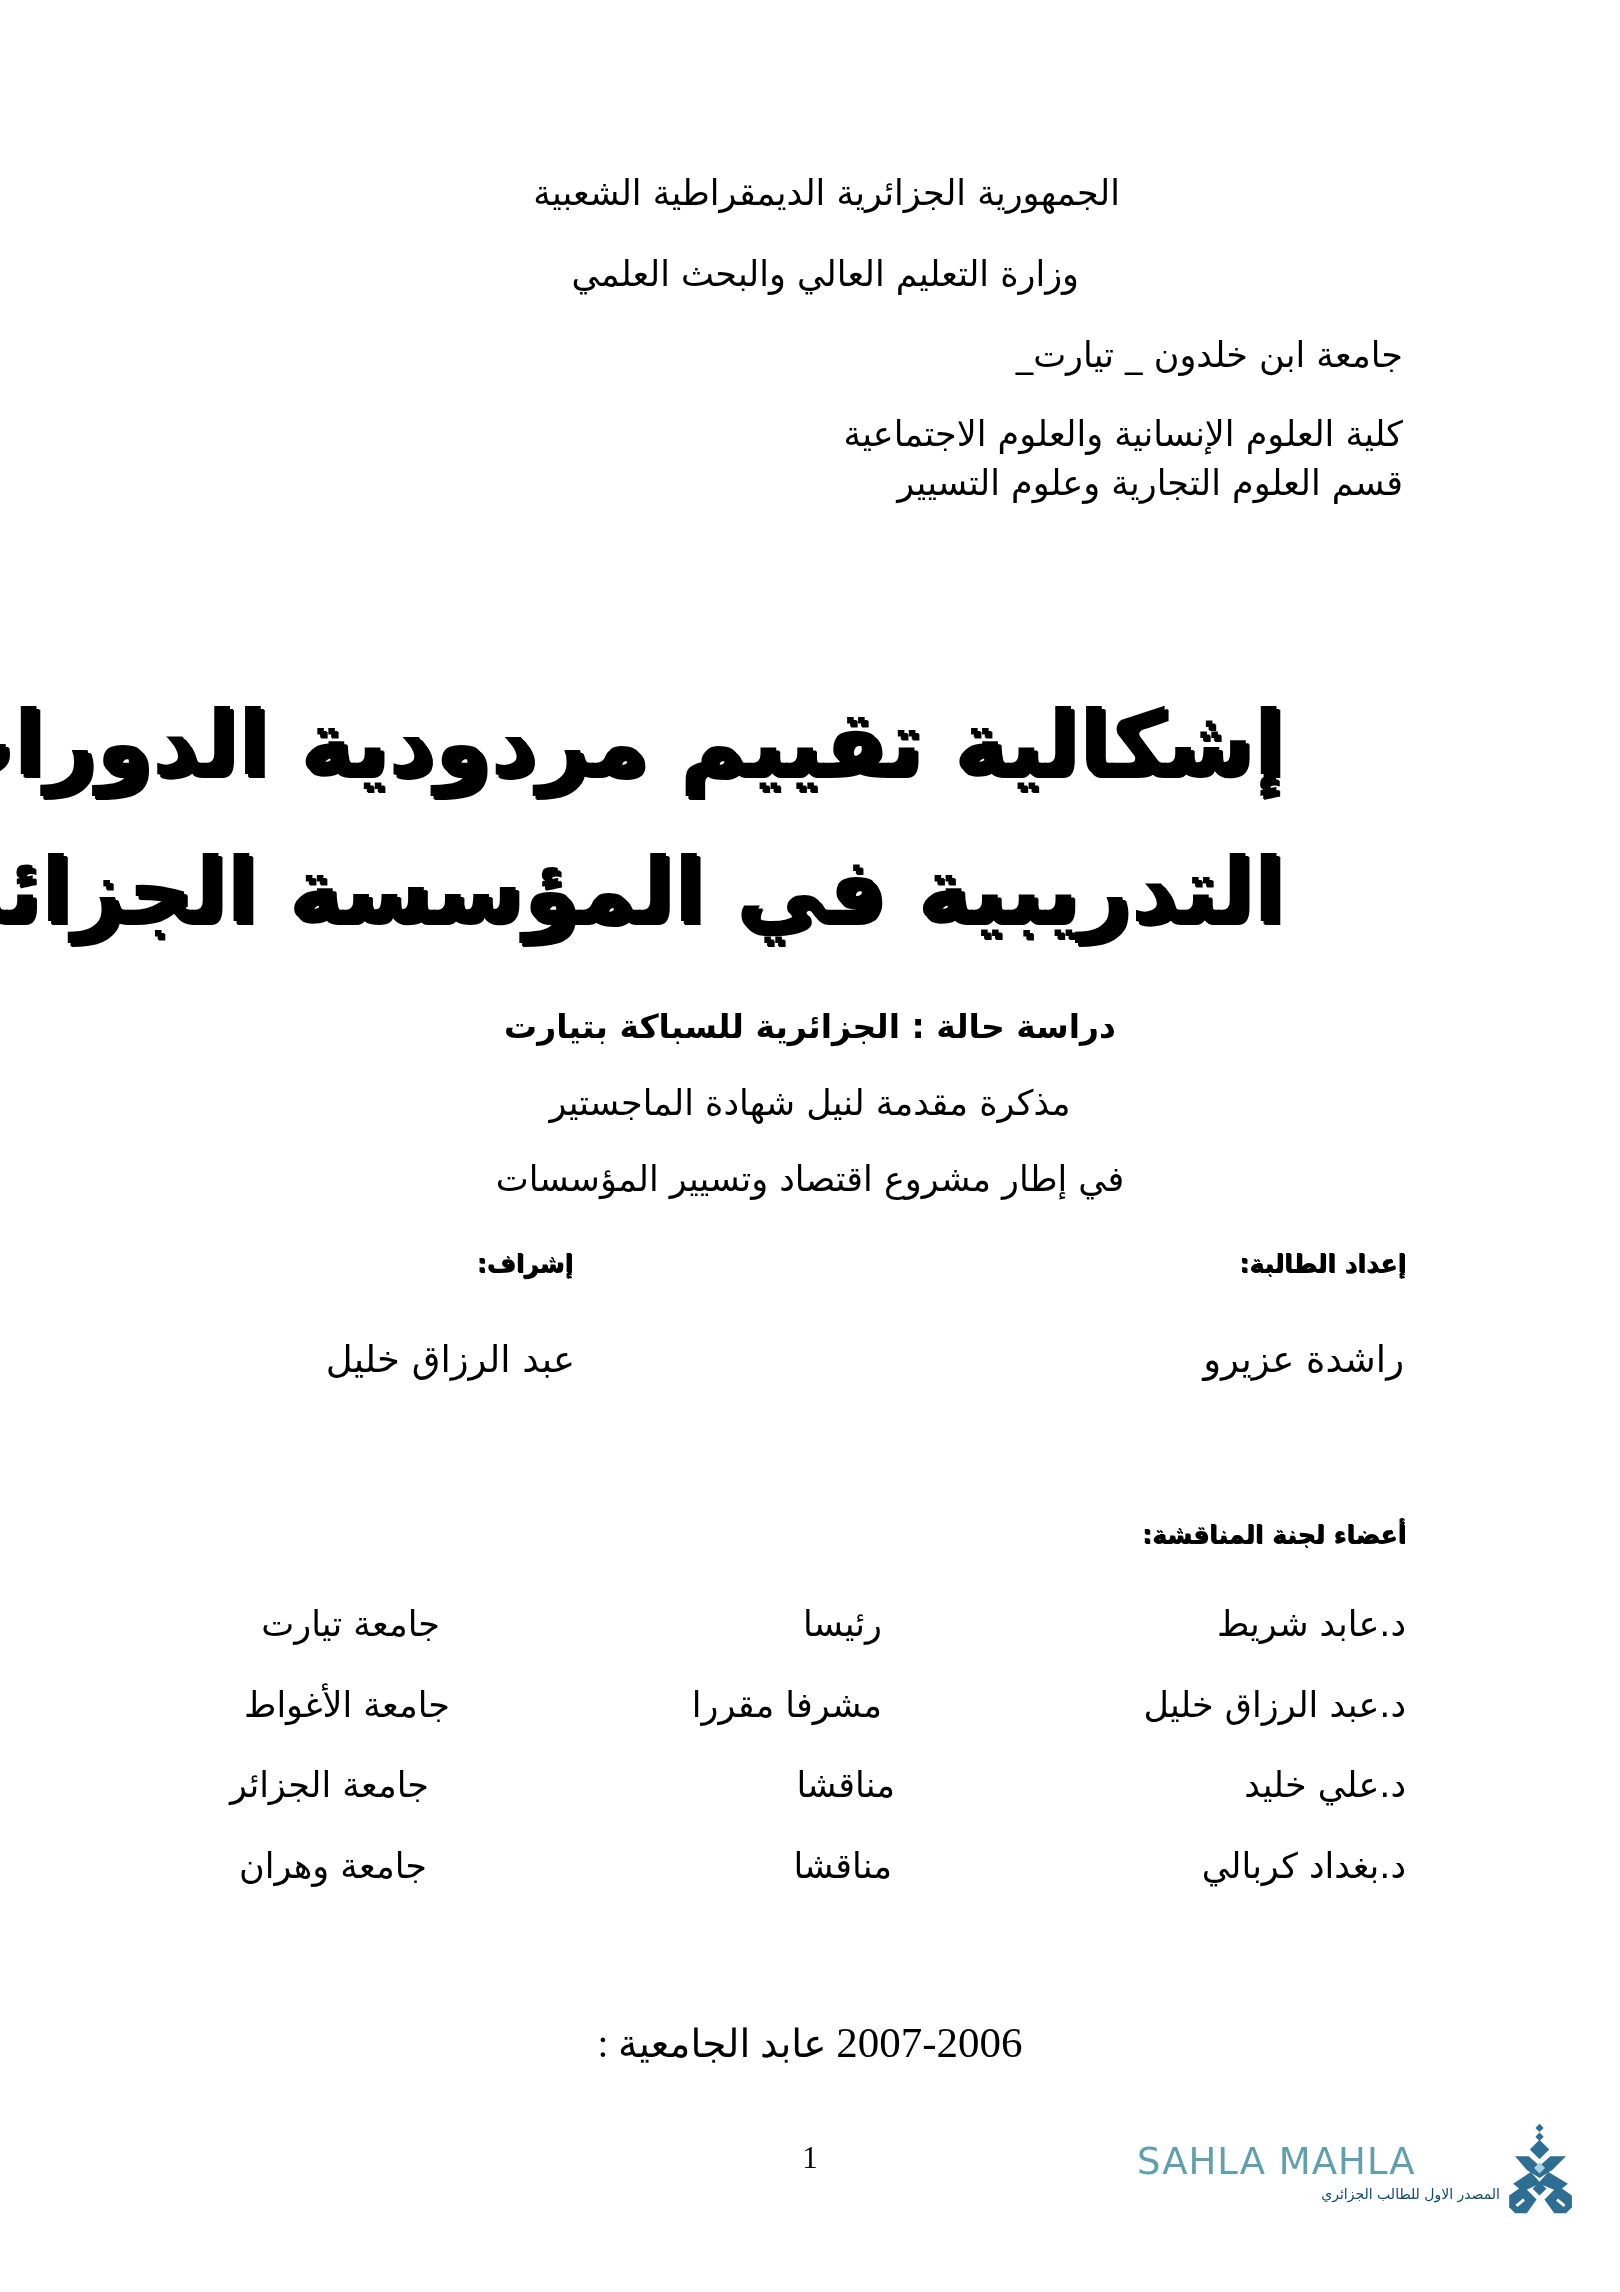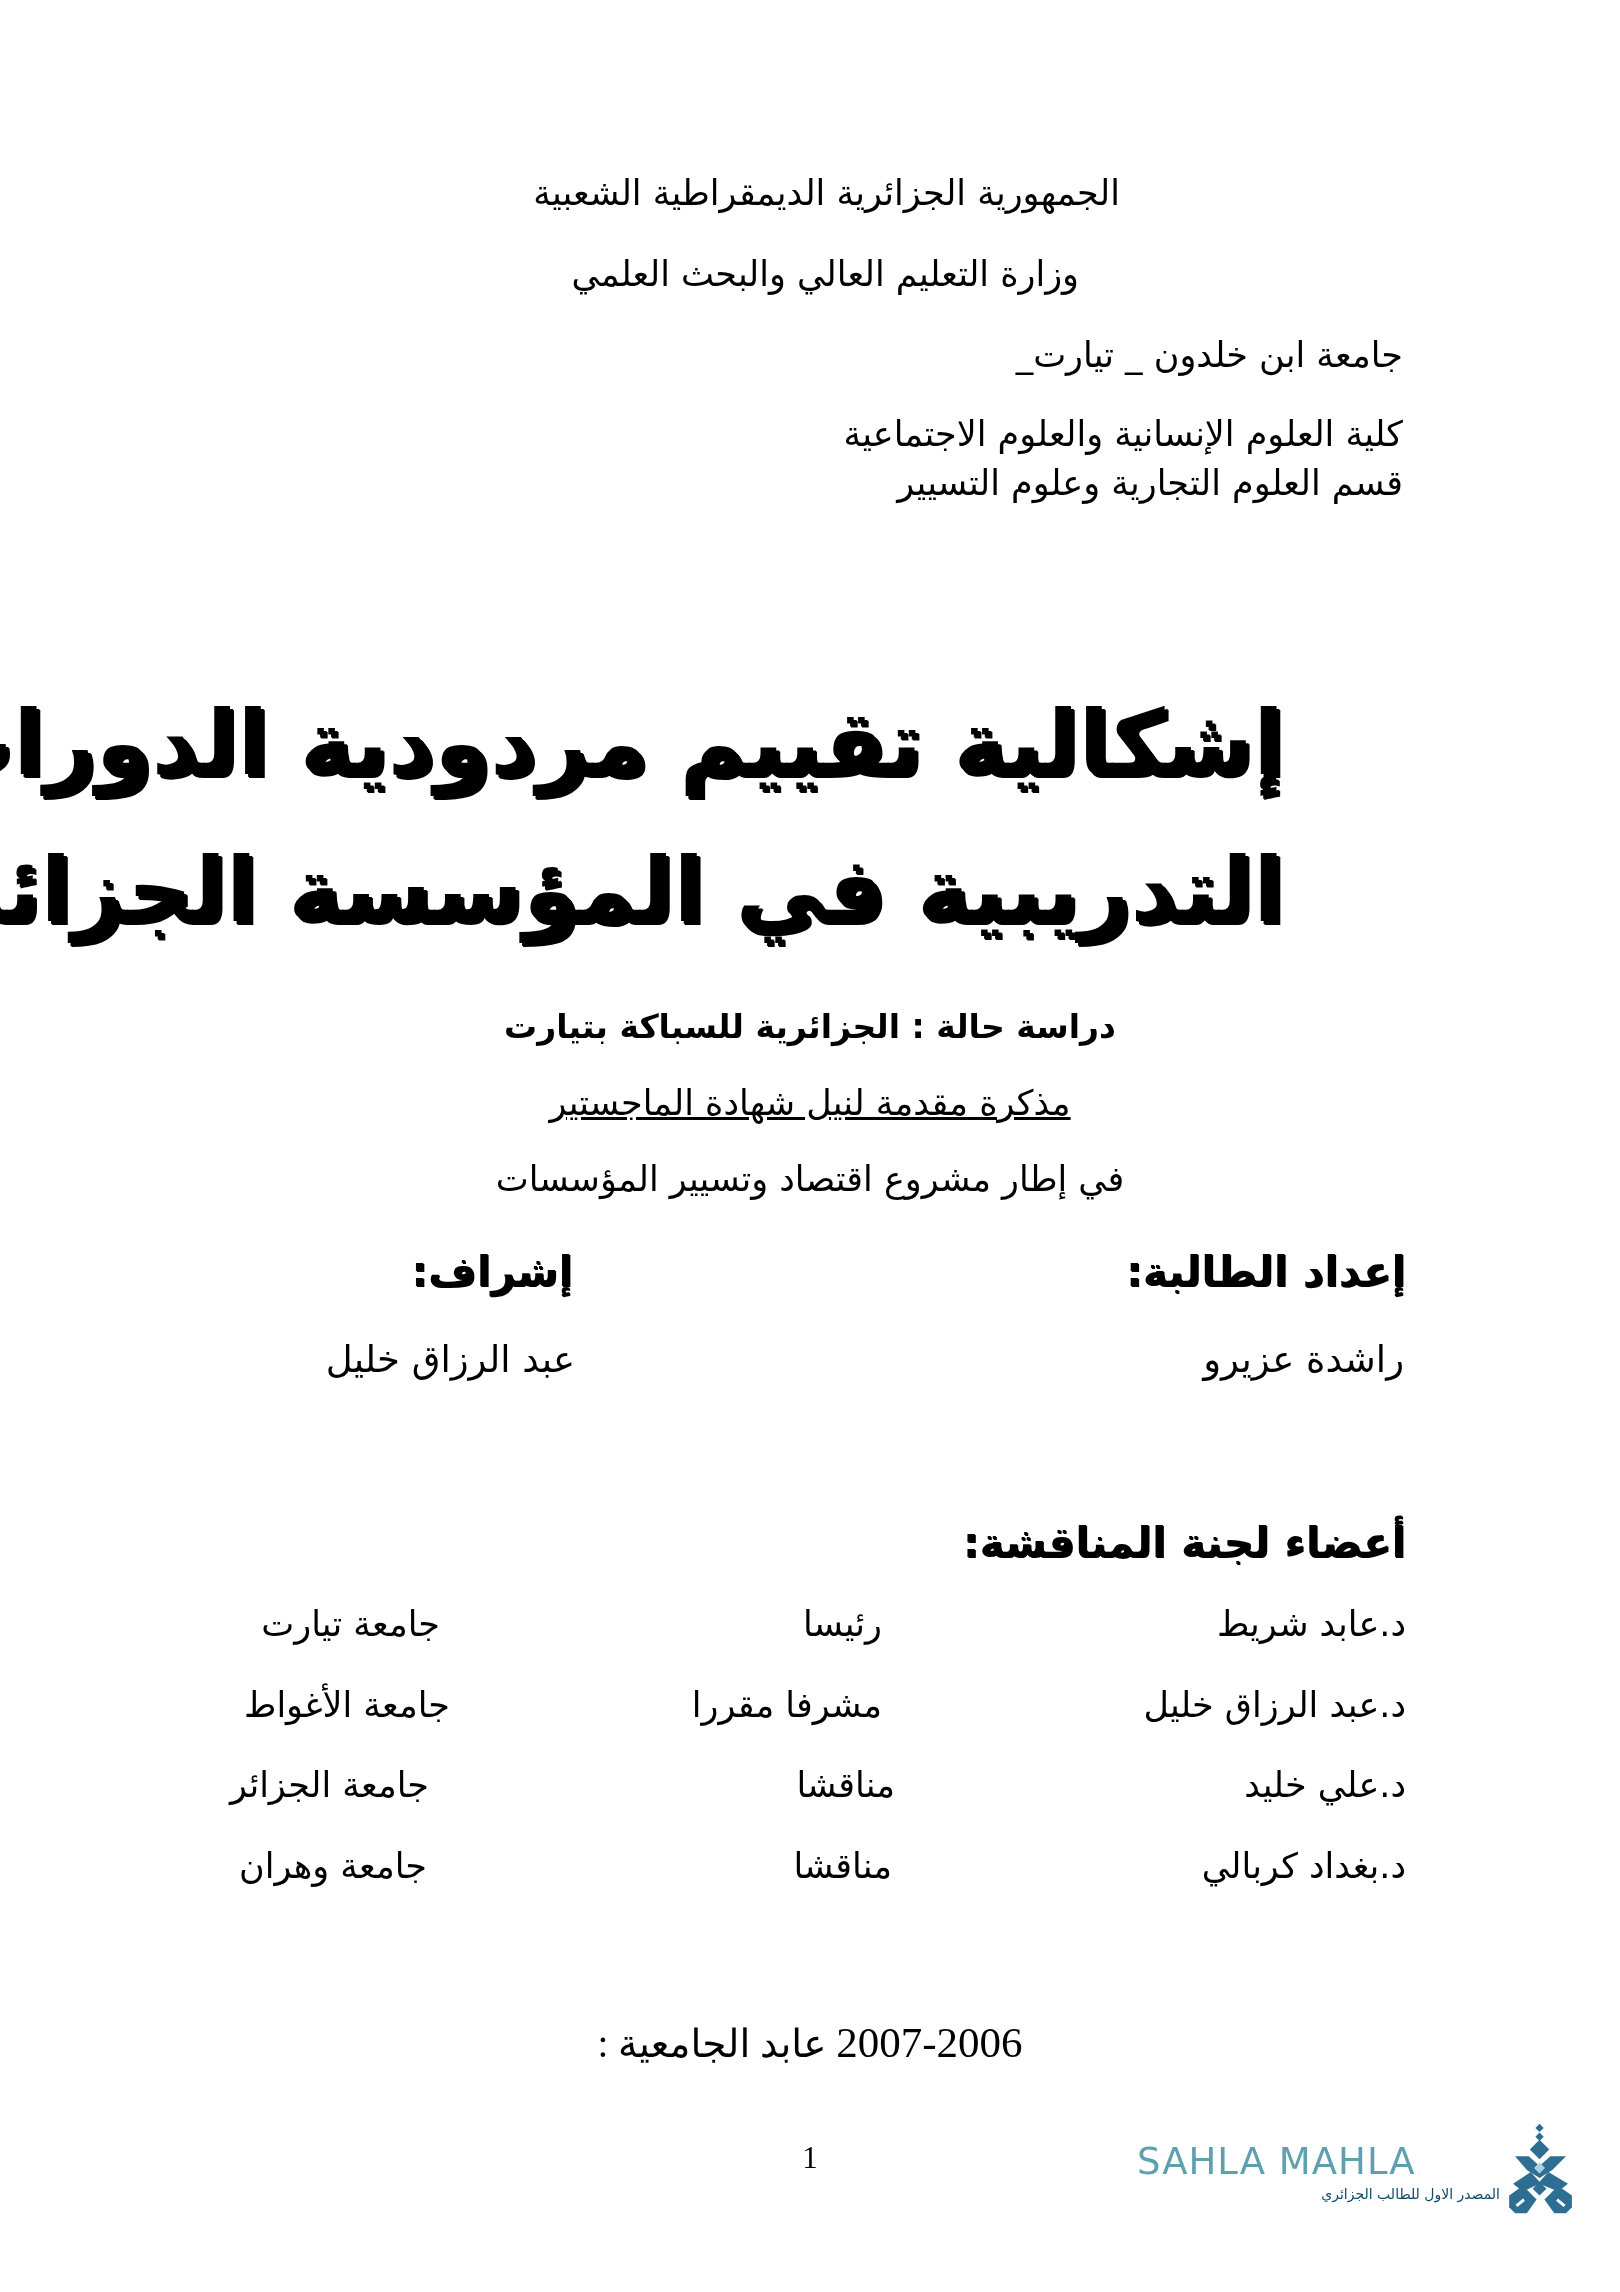--- a/index.html
+++ b/index.html
@@ -18,21 +18,21 @@
   .title {
     font-size: 90px; font-weight: bold; line-height: 1;
     text-align: center; left: 0; width: 1284px;
     text-shadow: 3.9px 3.9px 0 #000, 2.9px 2.9px 0 #000;
     letter-spacing: 1px;
   }
 
   .sub { font-size: 35px; line-height: 1; text-align: center; left: 0; width: 1620px; }
   .sub.bold { font-weight: bold; font-size: 33px; }
 
-  .label-bold { font-size: 42px; font-weight: bold; line-height: 1; text-shadow: 1px 1px 0 #000; }
+  .label-bold { font-size: 25px; font-weight: bold; line-height: 1; text-shadow: 1px 1px 0 #000; }
   .name { font-size: 37px; line-height: 1; }
 
   .row { font-size: 35px; line-height: 1; }
 
   .year { font-size: 39px; line-height: 1; text-align: center; left: 0; width: 1620px;
           font-family: "Liberation Serif", "DejaVu Serif", serif; }
   .year .num { font-size: 43px; }
 
   .pageno { font-family: "Liberation Serif", "DejaVu Serif", serif; font-size: 31px;
             left: 0; width: 1620px; text-align: center; top: 2140px; }
@@ -55,21 +55,21 @@
 <div class="abs hdr ar" style="top:176px; right:500px;">الجمهورية الجزائرية الديمقراطية الشعبية</div>
 <div class="abs hdr ar" style="top:257px; right:541px;">وزارة التعليم العالي والبحث العلمي</div>
 <div class="abs hdr ar" style="top:338px; right:217px;">جامعة ابن خلدون _ تيارت_</div>
 <div class="abs hdr ar" style="top:417px; right:217px;">كلية العلوم الإنسانية والعلوم الاجتماعية</div>
 <div class="abs hdr ar" style="top:466px; right:217px;">قسم العلوم التجارية وعلوم التسيير</div>
 
 <div class="abs title ar" style="top:698px;">إشكالية تقييم مردودية الدورات</div>
 <div class="abs title ar" style="top:845px;">التدريبية في المؤسسة الجزائرية</div>
 
 <div class="abs sub bold ar" style="top:1010px;">دراسة حالة : الجزائرية للسباكة بتيارت</div>
-<div class="abs sub ar" style="top:1086px;text-decoration:underline;">مذكرة مقدمة لنيل شهادة الماجستير</div>
+<div class="abs sub ar" style="top:1086px;">مذكرة مقدمة لنيل شهادة الماجستير</div>
 <div class="abs sub ar" style="top:1162px;">في إطار مشروع اقتصاد وتسيير المؤسسات</div>
 
 <div class="abs label-bold ar" style="top:1251px; right:214px;">إعداد الطالبة:</div>
 <div class="abs label-bold ar" style="top:1251px; right:1047px;">إشراف:</div>
 <div class="abs name ar" style="top:1341px; right:216px;">راشدة عزيرو</div>
 <div class="abs name ar" style="top:1341px; right:1045px;">عبد الرزاق خليل</div>
 
 <div class="abs label-bold ar" style="top:1522px; right:214px;">أعضاء لجنة المناقشة:</div>
 
 <div>

